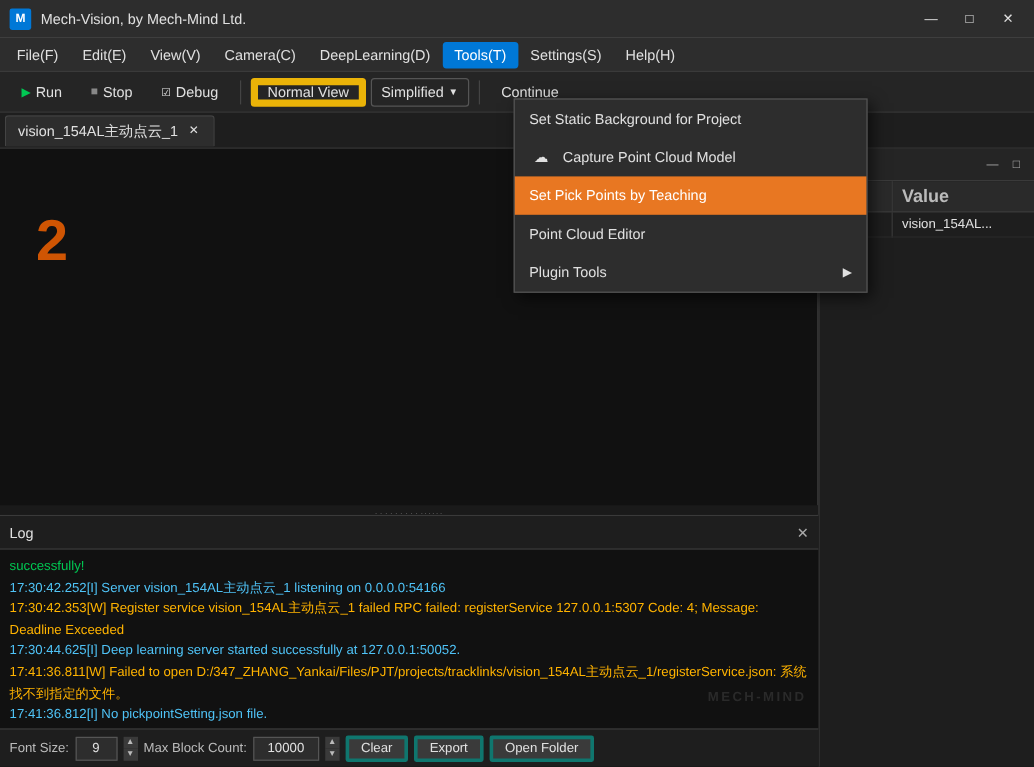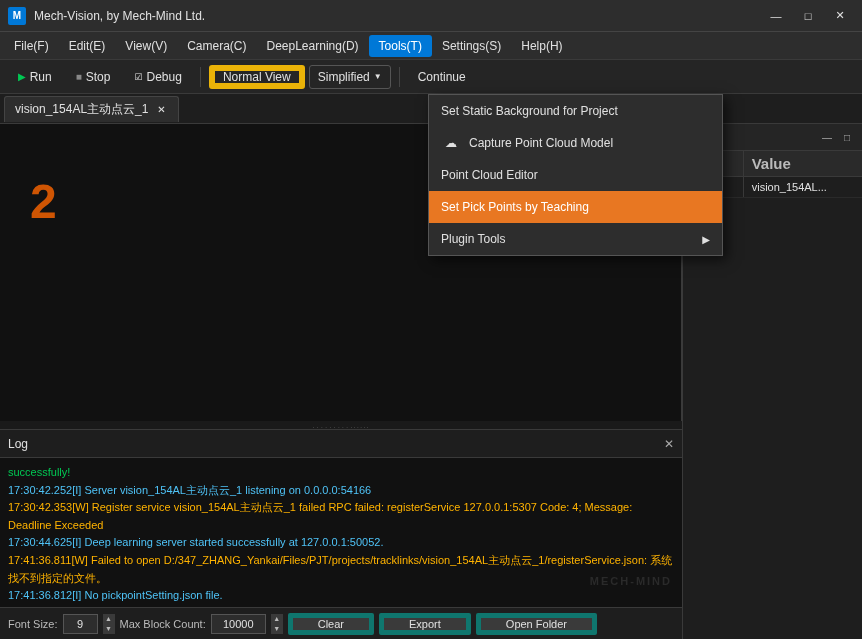--- a/index.html
+++ b/index.html
@@ -295,31 +295,31 @@
       color: #bbb;
       cursor: pointer;
       font-size: 7px;
       display: flex;
       align-items: center;
       justify-content: center;
       line-height: 1;
     }
     .log-action-btn {
       height: 22px;
-      padding: 0 25px;
+      padding: 0 10px;
       background: #3a3a3a;
-      border: 5px solid #0f766e;
+      border: 3px solid #0f766e;
       color: #e0e0e0;
       cursor: pointer;
       font-size: 11px;
       border-radius: 2px;
     }
     #tools-menu {
       position: absolute;
-      top: 94px;
+      top: 82px;
       left: 428px;
       width: 295px;
       background: #2d2d2d;
       border: 1px solid #555;
       box-shadow: 4px 4px 12px rgba(0,0,0,0.6);
       z-index: 101;
     }
     .dropdown-item {
       height: 32px;
       display: flex;
@@ -488,23 +488,23 @@
 </div>
 
 <div id="tools-menu">
   <div class="dropdown-item">
     <span>Set Static Background for Project</span>
   </div>
   <div class="dropdown-item">
     <span class="dropdown-icon">☁</span>
     <span>Capture Point Cloud Model</span>
   </div>
+  <div class="dropdown-item highlighted">
+    <span>Set Pick Points by Teaching</span>
+  </div>
   <div class="dropdown-item">
     <span>Point Cloud Editor</span>
-  </div>
-  <div class="dropdown-item highlighted">
-    <span>Set Pick Points by Teaching</span>
   </div>
   <div class="dropdown-item has-arrow">
     <span>Plugin Tools</span>
     <span style="font-size:10px;">▶</span>
   </div>
 </div>
 
 </body></html>

